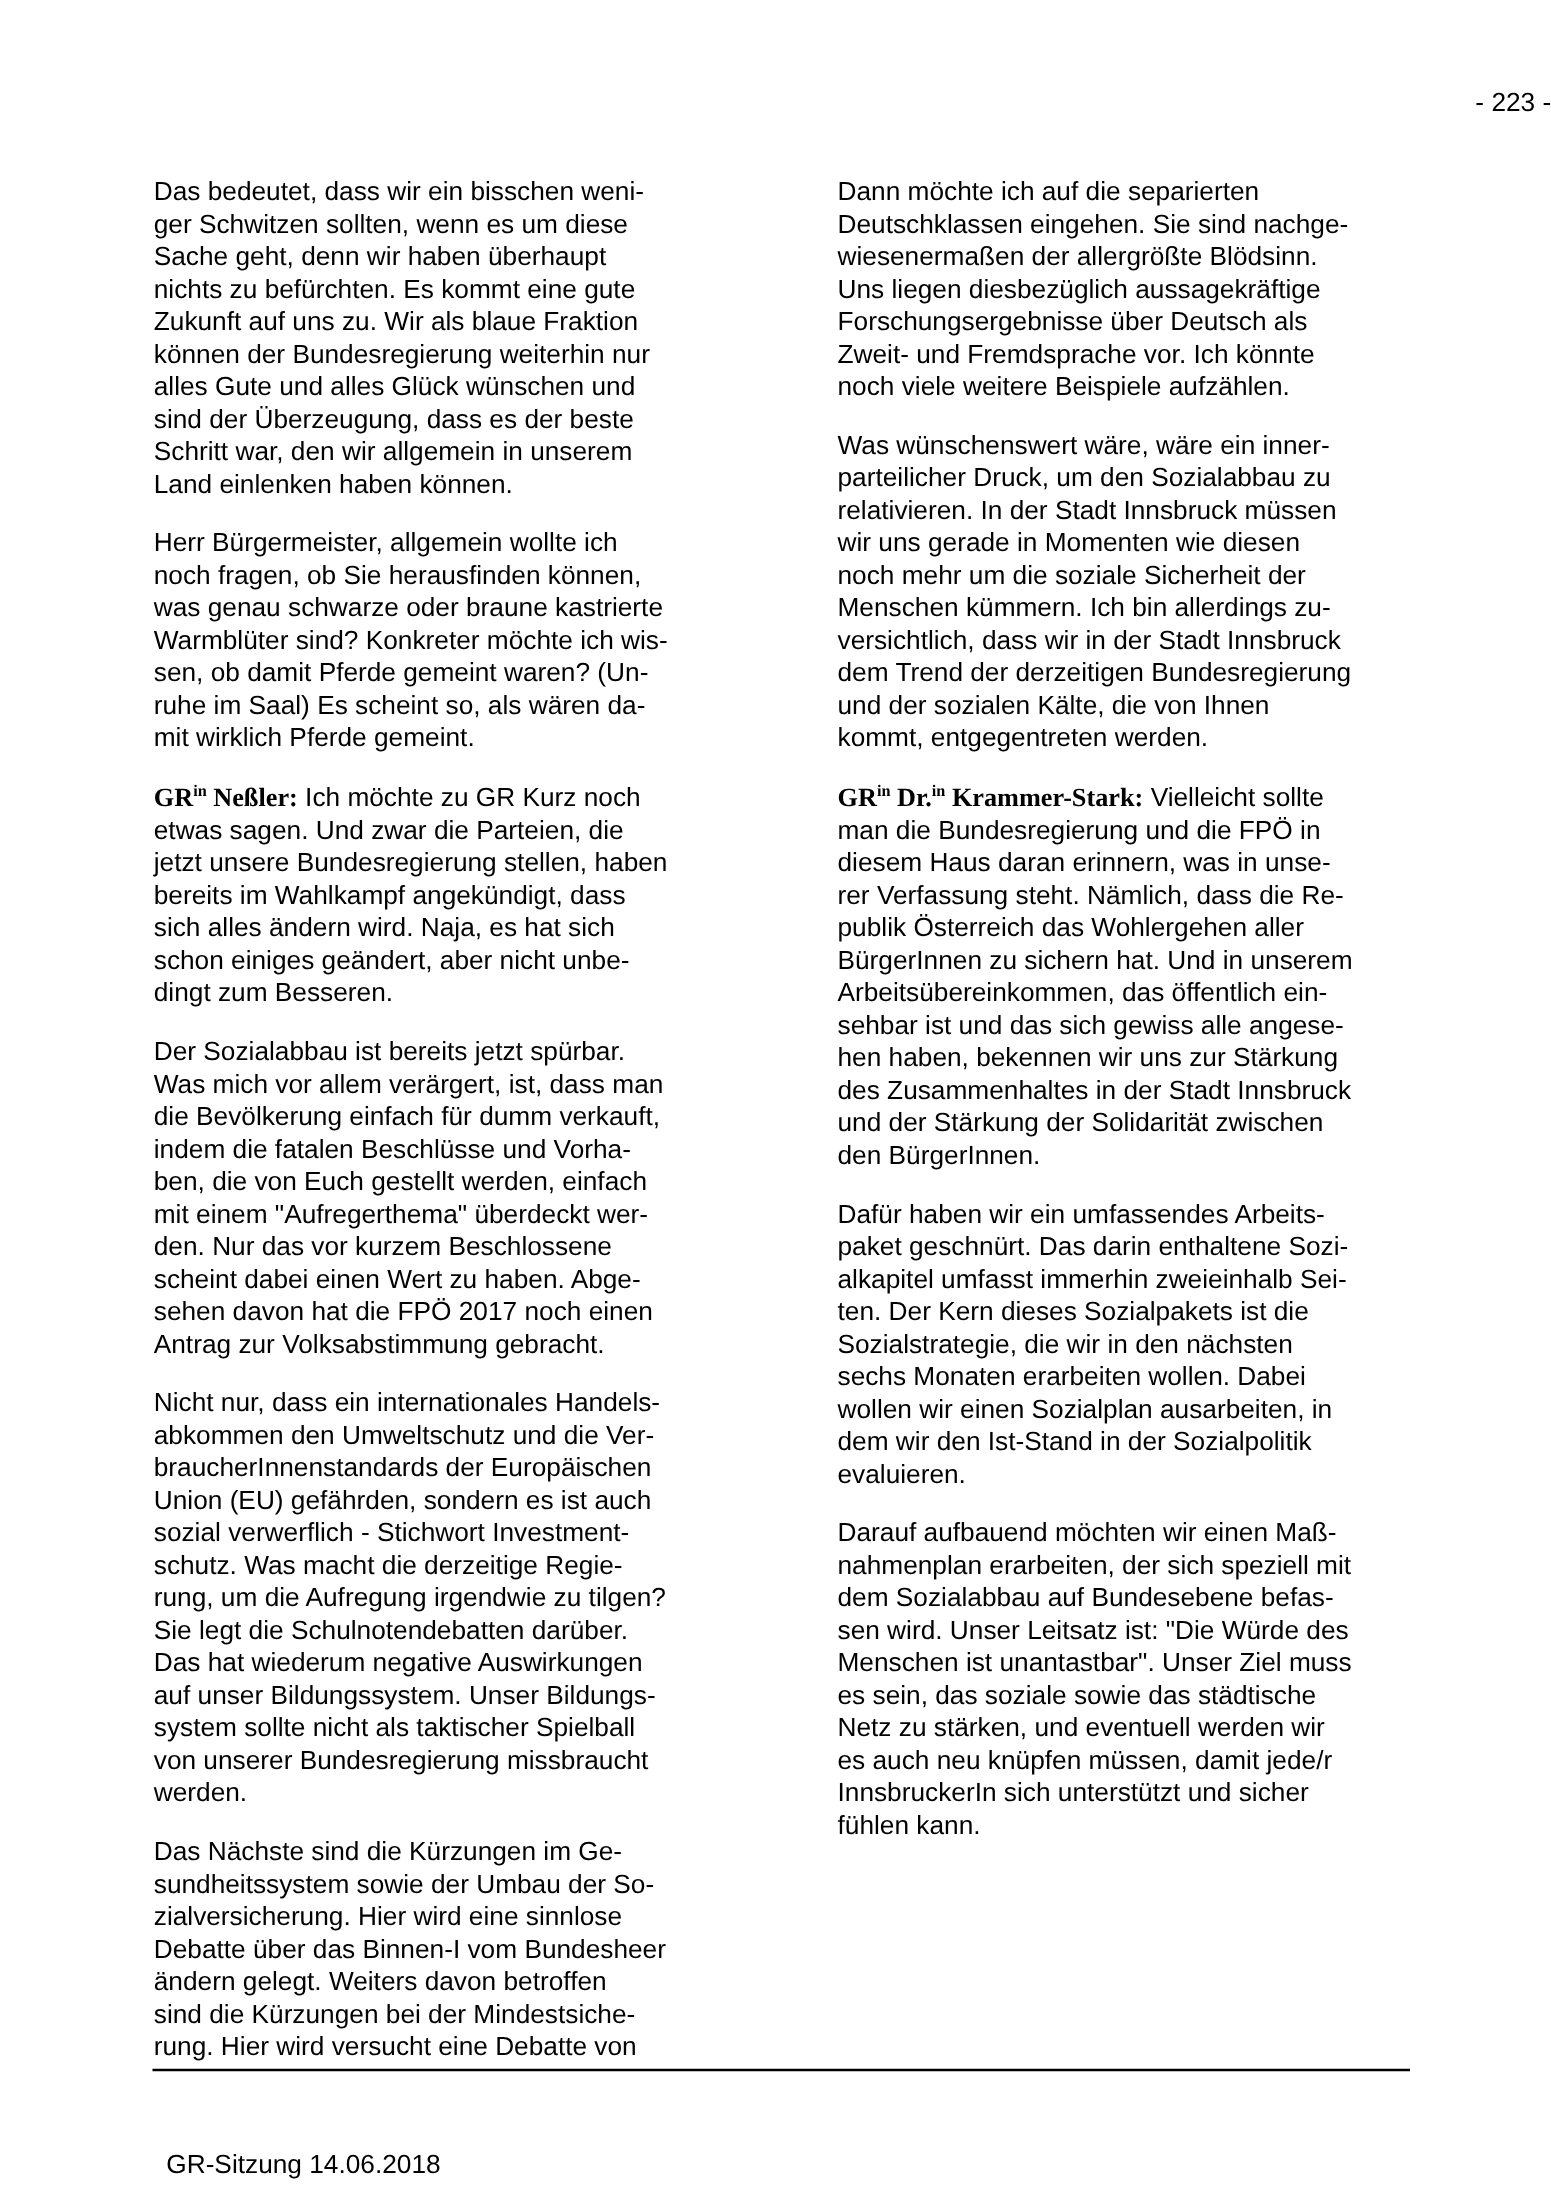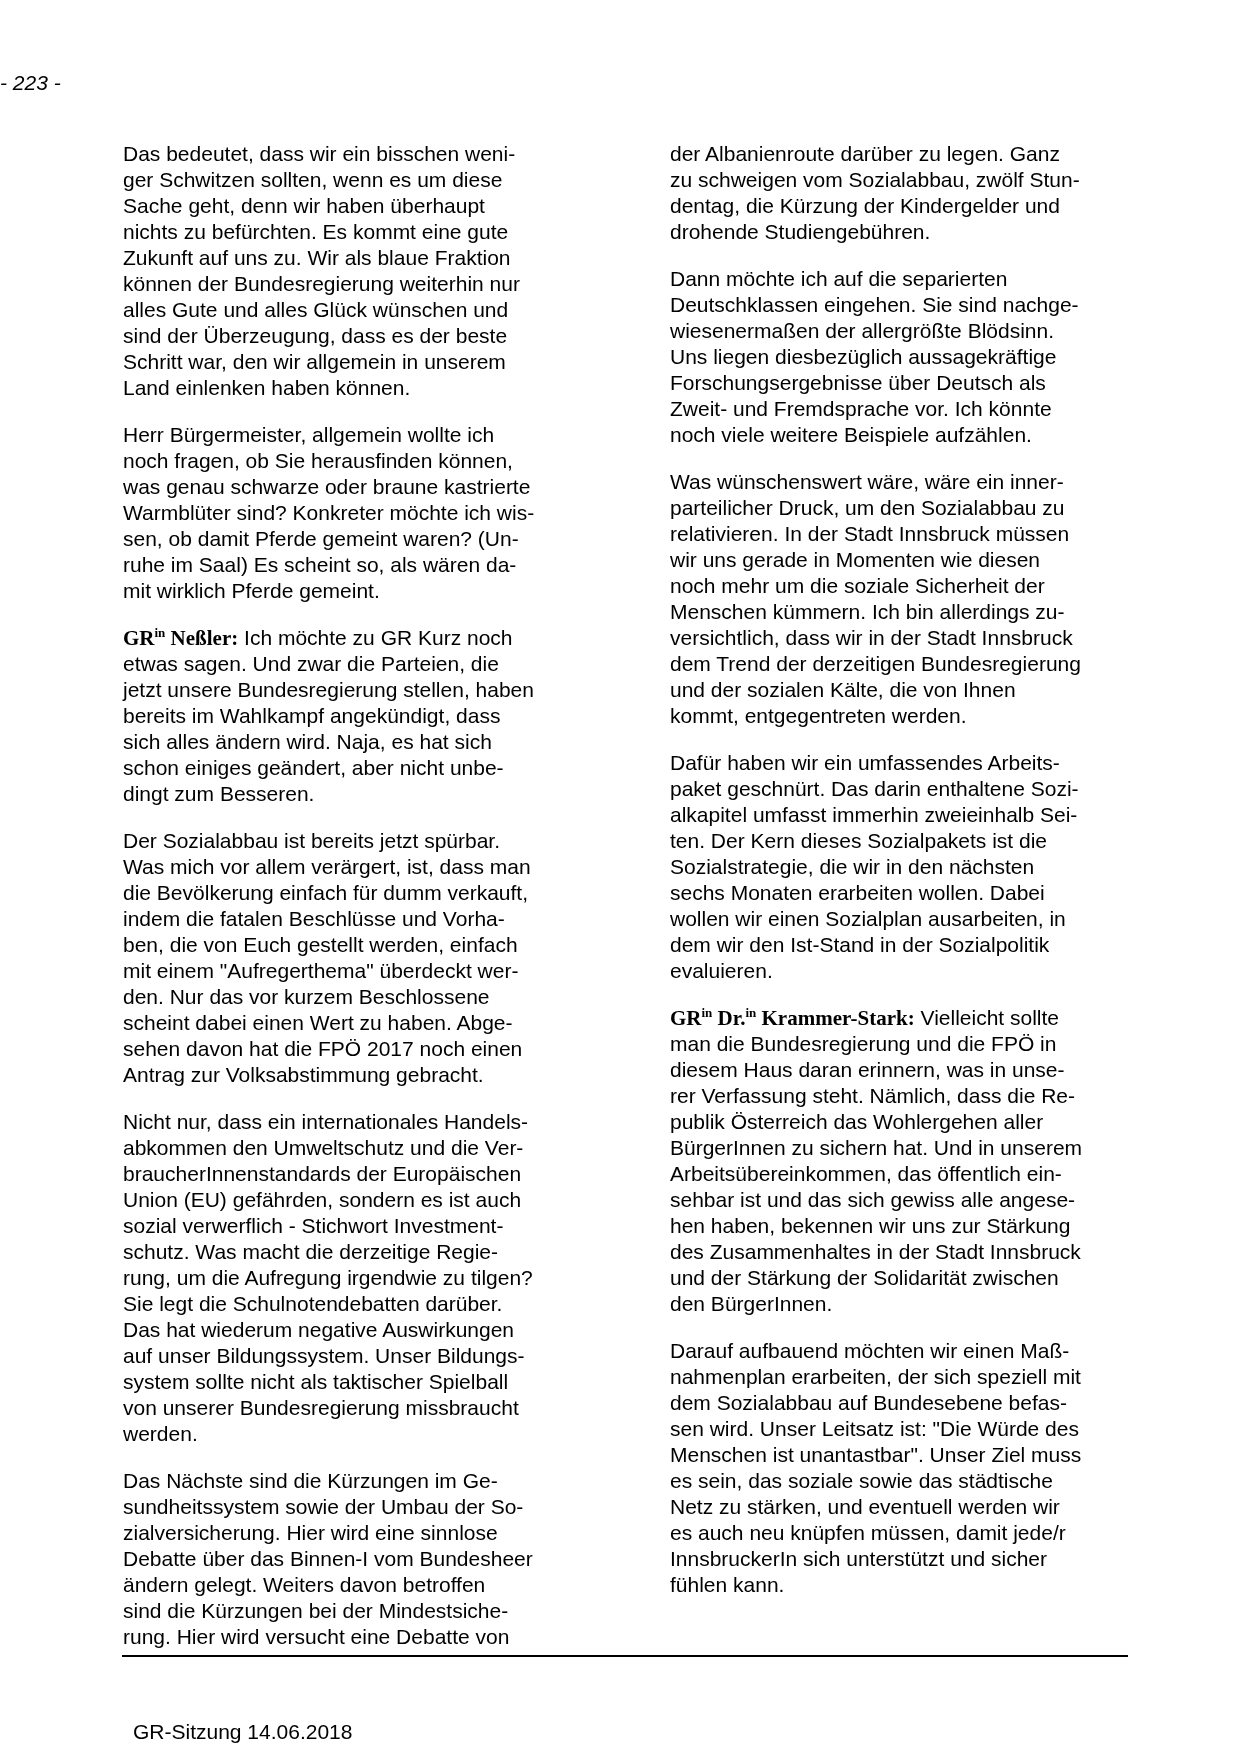--- a/index.html
+++ b/index.html
@@ -10,24 +10,23 @@
     background:#ffffff;
     font-family:"Liberation Sans","DejaVu Sans",sans-serif;
     color:#000000;
     overflow:hidden;
   }
   .page-number{
     position:absolute;
     top:70px;
     left:0;
     width:100%;
-    text-align:left;
+    text-align:right;
     font-size:21px;
     line-height:26px;
-    font-style:italic;
   }
   .col{
     position:absolute;
     top:141px;
     width:468px;
     font-size:21px;
     line-height:26px;
   }
   .col-left{left:123px;}
   .col-right{left:670px;}
@@ -111,62 +110,58 @@
     <p class="para">Das Nächste sind die Kürzungen im Ge-
 sundheitssystem sowie der Umbau der So-
 zialversicherung. Hier wird eine sinnlose
 Debatte über das Binnen-I vom Bundesheer
 ändern gelegt. Weiters davon betroffen
 sind die Kürzungen bei der Mindestsiche-
 rung. Hier wird versucht eine Debatte von</p>
   </div>
 
   <div class="col col-right">
-    <p class="para">der Albanienroute darüber zu legen. Ganz
-zu schweigen vom Sozialabbau, zwölf Stun-
-dentag, die Kürzung der Kindergelder und
-drohende Studiengebühren.</p>
     <p class="para">Dann möchte ich auf die separierten
 Deutschklassen eingehen. Sie sind nachge-
 wiesenermaßen der allergrößte Blödsinn.
 Uns liegen diesbezüglich aussagekräftige
 Forschungsergebnisse über Deutsch als
 Zweit- und Fremdsprache vor. Ich könnte
 noch viele weitere Beispiele aufzählen.</p>
     <p class="para">Was wünschenswert wäre, wäre ein inner-
 parteilicher Druck, um den Sozialabbau zu
 relativieren. In der Stadt Innsbruck müssen
 wir uns gerade in Momenten wie diesen
 noch mehr um die soziale Sicherheit der
 Menschen kümmern. Ich bin allerdings zu-
 versichtlich, dass wir in der Stadt Innsbruck
 dem Trend der derzeitigen Bundesregierung
 und der sozialen Kälte, die von Ihnen
 kommt, entgegentreten werden.</p>
-    <p class="para">Dafür haben wir ein umfassendes Arbeits-
-paket geschnürt. Das darin enthaltene Sozi-
-alkapitel umfasst immerhin zweieinhalb Sei-
-ten. Der Kern dieses Sozialpakets ist die
-Sozialstrategie, die wir in den nächsten
-sechs Monaten erarbeiten wollen. Dabei
-wollen wir einen Sozialplan ausarbeiten, in
-dem wir den Ist-Stand in der Sozialpolitik
-evaluieren.</p>
     <p class="para"><b><span>GR</span><sup>in</sup><span> Dr.</span><sup>in</sup><span> Krammer-Stark:</span></b><span> Vielleicht sollte
 man die Bundesregierung und die FPÖ in
 diesem Haus daran erinnern, was in unse-
 rer Verfassung steht. Nämlich, dass die Re-
 publik Österreich das Wohlergehen aller
 BürgerInnen zu sichern hat. Und in unserem
 Arbeitsübereinkommen, das öffentlich ein-
 sehbar ist und das sich gewiss alle angese-
 hen haben, bekennen wir uns zur Stärkung
 des Zusammenhaltes in der Stadt Innsbruck
 und der Stärkung der Solidarität zwischen
 den BürgerInnen.</span></p>
+    <p class="para">Dafür haben wir ein umfassendes Arbeits-
+paket geschnürt. Das darin enthaltene Sozi-
+alkapitel umfasst immerhin zweieinhalb Sei-
+ten. Der Kern dieses Sozialpakets ist die
+Sozialstrategie, die wir in den nächsten
+sechs Monaten erarbeiten wollen. Dabei
+wollen wir einen Sozialplan ausarbeiten, in
+dem wir den Ist-Stand in der Sozialpolitik
+evaluieren.</p>
     <p class="para">Darauf aufbauend möchten wir einen Maß-
 nahmenplan erarbeiten, der sich speziell mit
 dem Sozialabbau auf Bundesebene befas-
 sen wird. Unser Leitsatz ist: "Die Würde des
 Menschen ist unantastbar". Unser Ziel muss
 es sein, das soziale sowie das städtische
 Netz zu stärken, und eventuell werden wir
 es auch neu knüpfen müssen, damit jede/r
 InnsbruckerIn sich unterstützt und sicher
 fühlen kann.</p>

